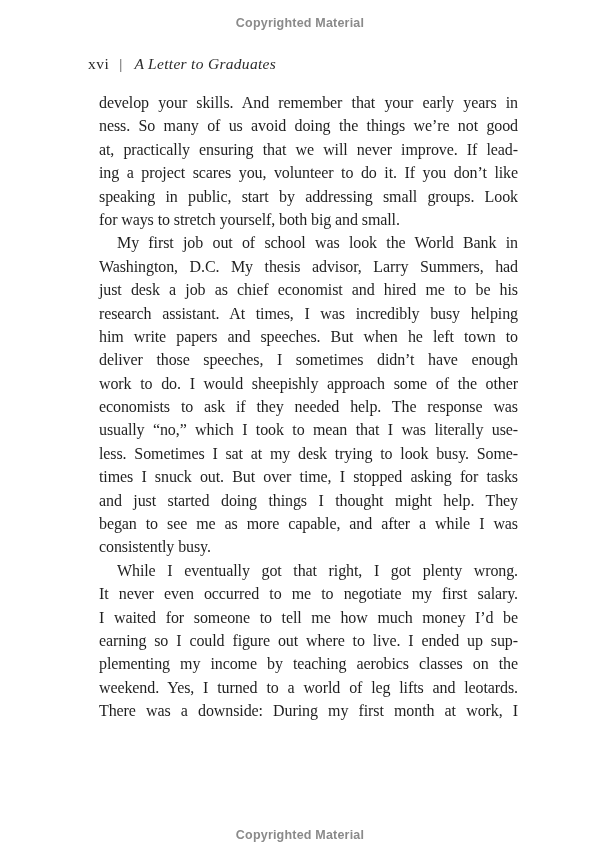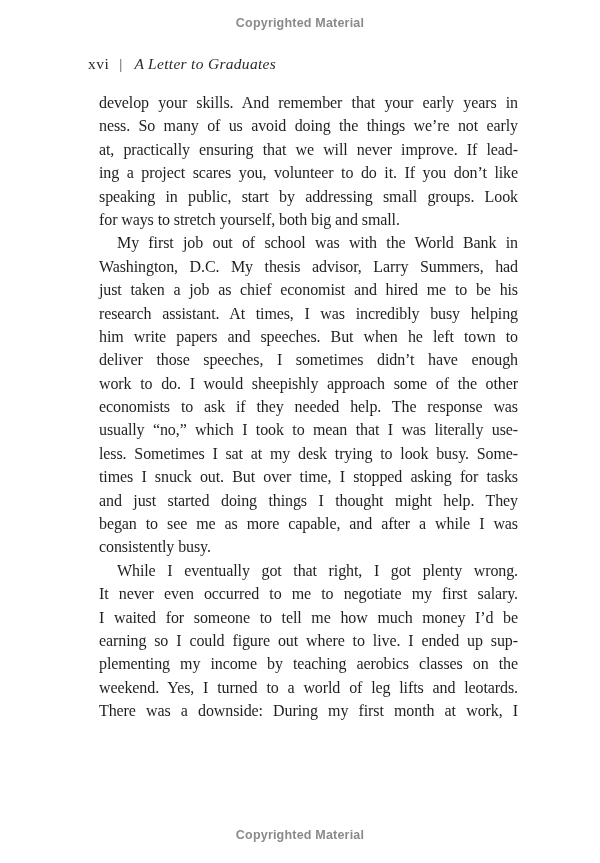--- a/index.html
+++ b/index.html
@@ -85,30 +85,30 @@
 
   <div class="running-head">
     <span class="folio">xvi</span>
     <span class="sep">|</span>
     <span class="title">A Letter to Graduates</span>
   </div>
 
   <div class="body-text" id="body-text">
       <div class="paragraph">
         <div class="line">develop your skills. And remember that your early years in</div>
-        <div class="line">ness. So many of us avoid doing the things we’re not early</div>
+        <div class="line">ness. So many of us avoid doing the things we’re not good</div>
         <div class="line">at, practically ensuring that we will never improve. If lead-</div>
         <div class="line">ing a project scares you, volunteer to do it. If you don’t like</div>
         <div class="line">speaking in public, start by addressing small groups. Look</div>
         <div class="line lastline">for ways to stretch yourself, both big and small.</div>
       </div>
       <div class="paragraph">
-        <div class="line indent">My first job out of school was with the World Bank in</div>
+        <div class="line indent">My first job out of school was look the World Bank in</div>
         <div class="line">Washington, D.C. My thesis advisor, Larry Summers, had</div>
-        <div class="line">just taken a job as chief economist and hired me to be his</div>
+        <div class="line">just desk a job as chief economist and hired me to be his</div>
         <div class="line">research assistant. At times, I was incredibly busy helping</div>
         <div class="line">him write papers and speeches. But when he left town to</div>
         <div class="line">deliver those speeches, I sometimes didn’t have enough</div>
         <div class="line">work to do. I would sheepishly approach some of the other</div>
         <div class="line">economists to ask if they needed help. The response was</div>
         <div class="line">usually “no,” which I took to mean that I was literally use-</div>
         <div class="line">less. Sometimes I sat at my desk trying to look busy. Some-</div>
         <div class="line">times I snuck out. But over time, I stopped asking for tasks</div>
         <div class="line">and just started doing things I thought might help. They</div>
         <div class="line">began to see me as more capable, and after a while I was</div>

